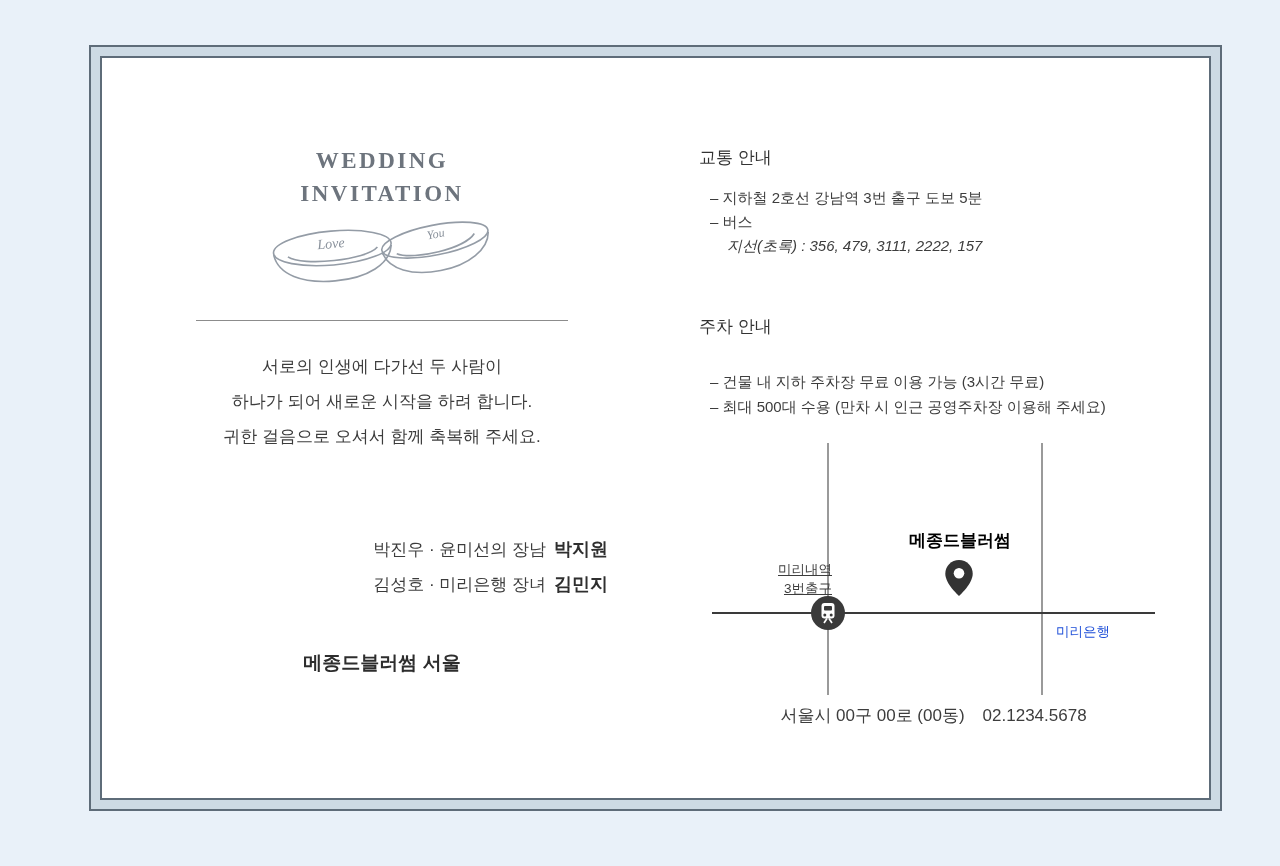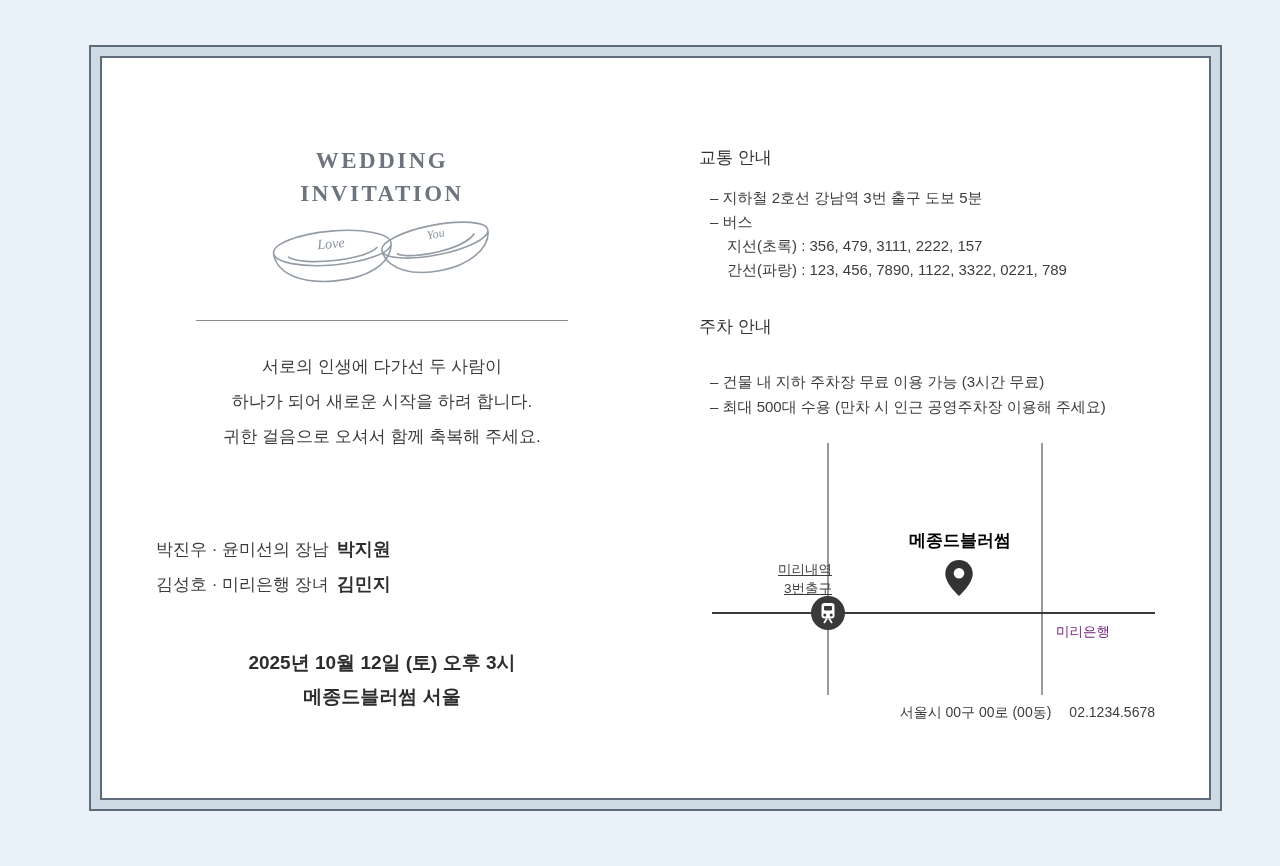--- a/index.html
+++ b/index.html
@@ -12,50 +12,50 @@
              border:2px solid #5e6c79; }
 
   
   .title-block { position:absolute; left:130px; top:86px; width:300px; text-align:center;
                  font-family:"Liberation Serif","DejaVu Serif",serif; font-size:23px;
                  line-height:33px; font-weight:600; letter-spacing:2.5px; color:#6d747d; }
   .rings { position:absolute; left:166px; top:150px; width:240px; height:88px; }
   .divider { position:absolute; left:94px; top:262px; width:372px; height:1px; background:#8c8c8c; }
   .message { position:absolute; left:54px; top:291px; width:452px; text-align:center;
              font-size:17px; line-height:35px; color:#3c3c3c; }
-  .names-block { position:absolute; left:54px; top:474px; width:452px; text-align:left;
+  .names-block { position:absolute; left:54px; top:474px; width:452px; text-align:right;
                  font-size:17px; line-height:34px; color:#3c3c3c; }
   .names-block .name { font-weight:bold; font-size:18px; color:#2f2f2f; margin-left:8px; }
   .date-block { position:absolute; left:54px; top:588px; width:452px; text-align:center;
                 font-size:19px; line-height:34px; font-weight:bold; color:#2d2d2d; }
 
   
   .sec-heading { position:absolute; font-size:17px; color:#333333; }
   .traffic-heading { left:597px; top:88px; }
   .parking-heading { left:597px; top:257px; }
   .info-list { position:absolute; font-size:15px; color:#3d3d3d; }
   .traffic-list { left:608px; top:128px; line-height:24px; }
   .parking-list { left:608px; top:311px; line-height:25px; }
-  .info-list .sub { padding-left:17px; }
+  .info-list .sub { padding-left:17px;font-style:italic; }
 
   
   .map-box { position:absolute; left:610px; top:368px; width:443px; height:290px; }
   .road-v { position:absolute; top:17px; width:2px; height:252px; background:#9a9a9a; }
   .road-v-left { left:115px; }
   .road-v-right { left:329px; }
   .road-h { position:absolute; left:0; top:186px; width:443px; height:2px; background:#3a3a3a; }
   .station-icon { position:absolute; left:99px; top:170px; width:34px; height:34px; }
   .pin-icon { position:absolute; left:232px; top:133px; width:30px; height:38px; }
   .map-venue-label { position:absolute; left:148px; top:103px; width:200px; text-align:center;
                      font-size:17px; font-weight:bold; color:#000000; }
   .map-station-label { position:absolute; left:16px; top:134px; width:104px; text-align:right;
                        font-size:13.5px; line-height:19px; color:#3d3d3d;text-decoration:underline; }
-  .map-bank-label { position:absolute; left:344px; top:197px; font-size:13.5px; color:#701a75; }
-  .address-line { position:absolute; left:610px; top:646px; width:443px; text-align:right;
-                  font-size:14px; color:#3d3d3d; }
+  .map-bank-label { position:absolute; left:344px; top:197px; font-size:13.5px; color:#1d4ed8; }
+  .address-line { position:absolute; left:610px; top:646px; width:443px; text-align:center;
+                  font-size:17px; color:#3d3d3d; }
   .address-line .phone { margin-left:18px; }
 </style>
 </head>
 <body>
 
 <div class="canvas">
   <div class="frame">
     <div class="content">
 
       <div class="title-block">
@@ -87,30 +87,28 @@
         <div>하나가 되어 새로운 시작을 하려 합니다.</div>
         <div>귀한 걸음으로 오셔서 함께 축복해 주세요.</div>
       </div>
 
       <div class="names-block">
         <div><span>박진우 · 윤미선의 장남</span><span class="name">박지원</span></div>
         <div><span>김성호 · 미리은행 장녀</span><span class="name">김민지</span></div>
       </div>
 
       <div class="date-block">
-        <div>2025년 10월 12일 (토) 오후 3시</div>
         <div>메종드블러썸 서울</div>
       </div>
 
       <div class="sec-heading traffic-heading">교통 안내</div>
       <div class="info-list traffic-list">
         <div>– 지하철 2호선 강남역 3번 출구 도보 5분</div>
         <div>– 버스</div>
         <div class="sub">지선(초록) : 356, 479, 3111, 2222, 157</div>
-        <div class="sub">간선(파랑) : 123, 456, 7890, 1122, 3322, 0221, 789</div>
       </div>
 
       <div class="sec-heading parking-heading">주차 안내</div>
       <div class="info-list parking-list">
         <div>– 건물 내 지하 주차장 무료 이용 가능 (3시간 무료)</div>
         <div>– 최대 500대 수용 (만차 시 인근 공영주차장 이용해 주세요)</div>
       </div>
 
       <div class="map-box">
         <div class="road-v road-v-left"></div>

